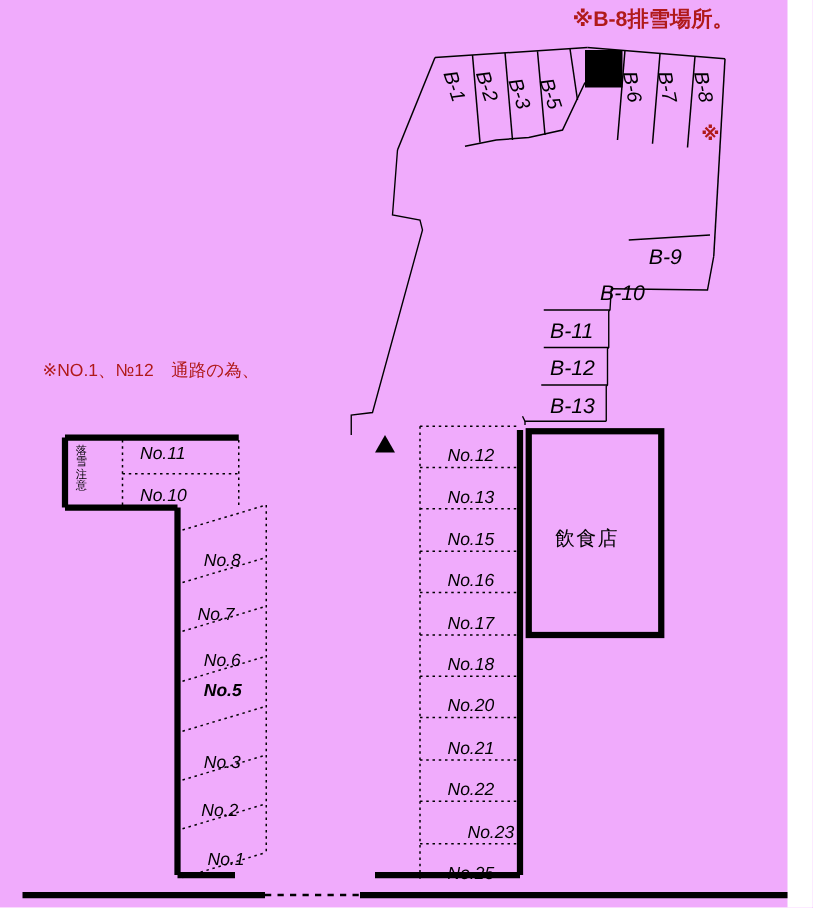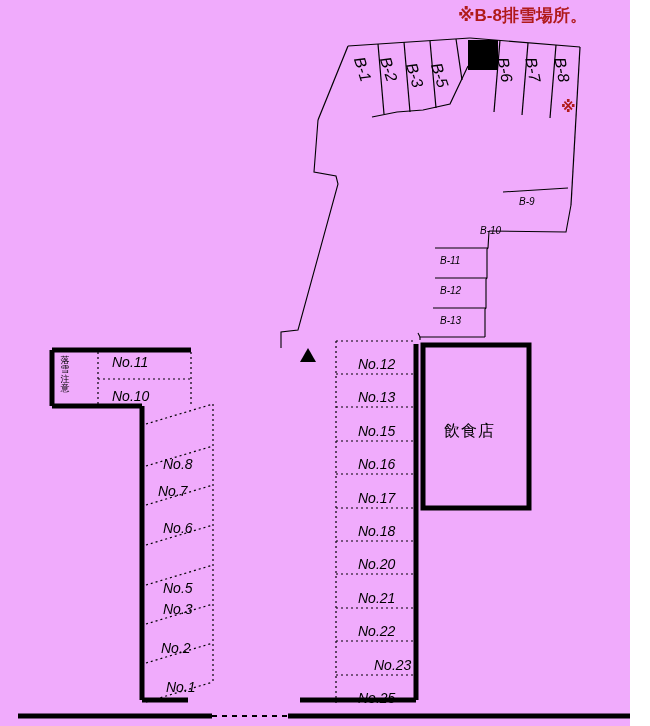--- a/index.html
+++ b/index.html
@@ -33,21 +33,21 @@
   }
   
   .b-slant {
     font-size: 16px;
     font-style: italic;
     font-weight: 400;
     transform-origin: left top;
   }
   
   .b-horiz {
-    font-size: 10px;
+    font-size: 17px;
     font-style: italic;
   }
   
   .no-lbl {
     font-size: 14px;
     font-style: italic;
     color: #000000;
   }
   .red-note {
     position: absolute;
@@ -228,21 +228,21 @@
     </g>
     <g fill="none" stroke="#000" stroke-width="2" stroke-dasharray="5,5">
       <path d="M 212 716 L 288 716"></path>
     </g>
 
     <polygon points="308,348 316,362 300,362" fill="#000000"></polygon>
   </svg>
 
   <div class="red-note" id="snow-note">※B-8排雪場所。</div>
 
-  <div class="red-note" id="corridor-note"><br></div>
+  <div class="red-note" id="corridor-note"><span>※NO.1、№12　通路の為、</span><br></div>
 
   <div id="b8-star">※</div>
 
   <div id="rakusetsu">
     <span>落</span>
     <span>雪</span>
     <span>注</span>
     <span>意</span>
   </div>
 
@@ -262,24 +262,24 @@
       <div class="lbl b-horiz" style="left: 519px; top: 197px;">B-9</div>
       <div class="lbl b-horiz" style="left: 440px; top: 226px; margin-left: 40px;">B-10</div>
       <div class="lbl b-horiz" style="left: 440px; top: 256px; text-align: right;">B-11</div>
       <div class="lbl b-horiz" style="left: 440px; top: 286px;">B-12</div>
       <div class="lbl b-horiz" style="left: 440px; top: 316px; font-style: italic;">B-13</div>
     </div>
 
   <div id="left-layer">
       <div class="lbl no-lbl" style="left: 112px; top: 355px;">No.11</div>
       <div class="lbl no-lbl" style="left: 112px; top: 389px;">No.10</div>
-      <div class="lbl no-lbl" style="left: 163px; top: 441px; margin-top: 16px;">No.8</div>
+      <div class="lbl no-lbl" style="left: 163px; top: 441px;">No.8</div>
       <div class="lbl no-lbl" style="left: 158px; top: 484px;">No.7</div>
       <div class="lbl no-lbl" style="left: 163px; top: 521px; font-style: italic;">No.6</div>
-      <div class="lbl no-lbl" style="left: 163px; top: 581px;">No.5</div>
+      <div class="lbl no-lbl" style="left: 163px; top: 545px; font-weight: bold;">No.5</div>
       <div class="lbl no-lbl" style="left: 163px; top: 602px;">No.3</div>
       <div class="lbl no-lbl" style="left: 161px; top: 641px;">No.2</div>
       <div class="lbl no-lbl" style="left: 166px; top: 680px;">No.1</div>
     </div>
 
   <div id="center-layer">
       <div class="lbl no-lbl" style="left: 358px; top: 357px;">No.12</div>
       <div class="lbl no-lbl" style="left: 358px; top: 390px;">No.13</div>
       <div class="lbl no-lbl" style="left: 358px; top: 424px;">No.15</div>
       <div class="lbl no-lbl" style="left: 358px; top: 457px; text-align: right;">No.16</div>

